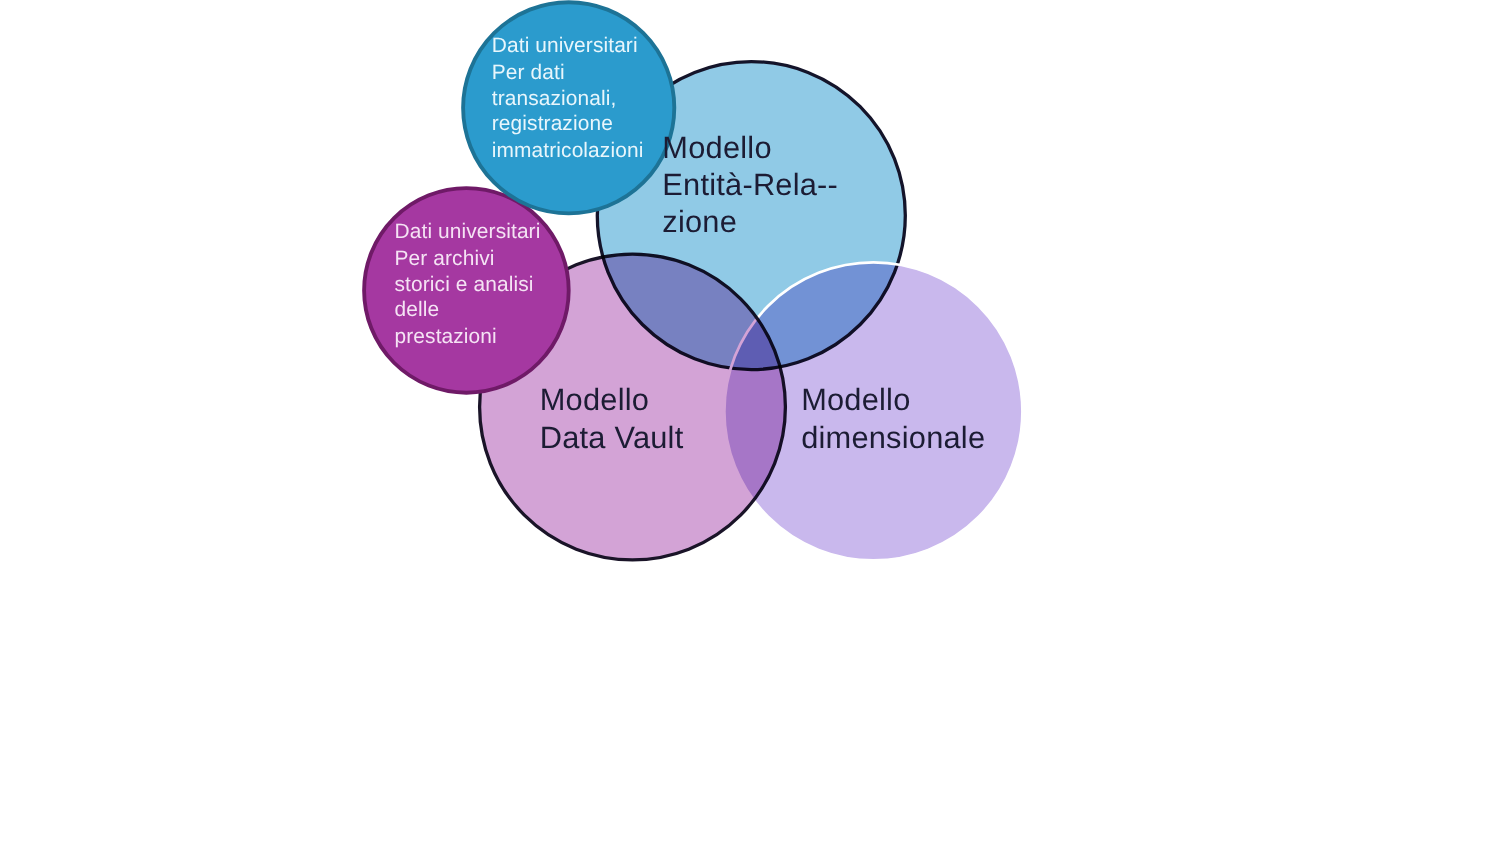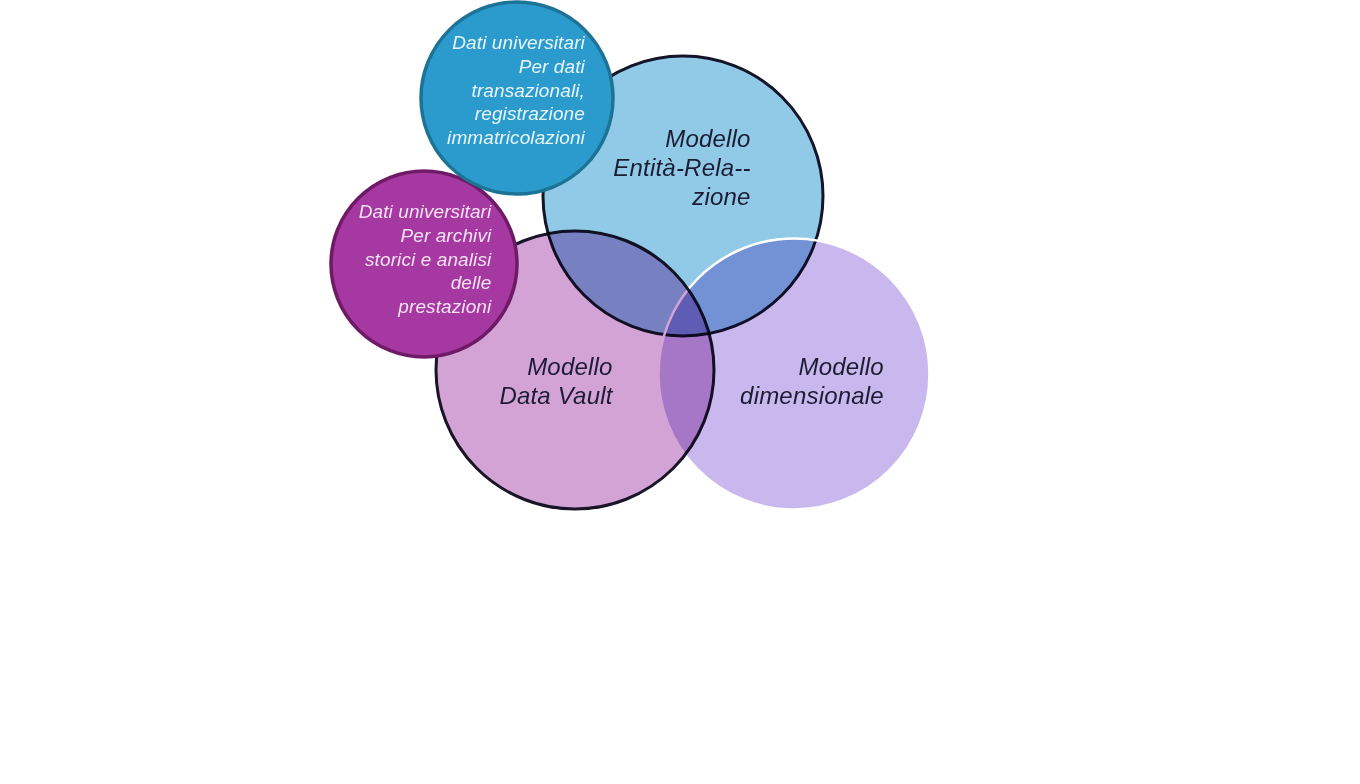--- a/index.html
+++ b/index.html
@@ -18,33 +18,32 @@
     left: 0;
     top: 0;
     isolation: isolate;
   }
   .multiply {
     mix-blend-mode: multiply;
   }
   .label {
     position: absolute;
     transform: translate(-50%, -50%);
-    text-align: right;
+    text-align: left;
     white-space: pre-line;
     pointer-events: none;
-    font-style: italic;
   }
   .label.small {
     font-size: 19px;
     line-height: 1.25;
     font-weight: 400;
     letter-spacing: 0.1px;
   }
   .label.big {
-    font-size: 24px;
+    font-size: 28px;
     line-height: 1.21;
     font-weight: 400;
     letter-spacing: 0.2px;
   }
 </style>
 </head>
 <body>
 
 <div class="canvas" style="background-color: rgb(255, 255, 255);">
 

